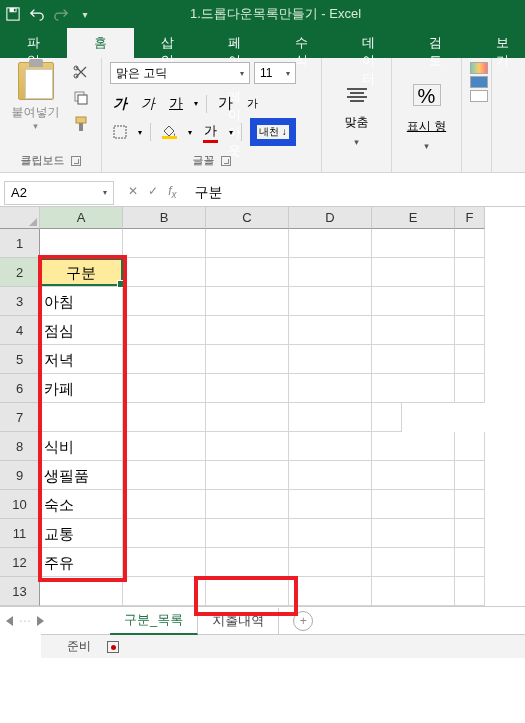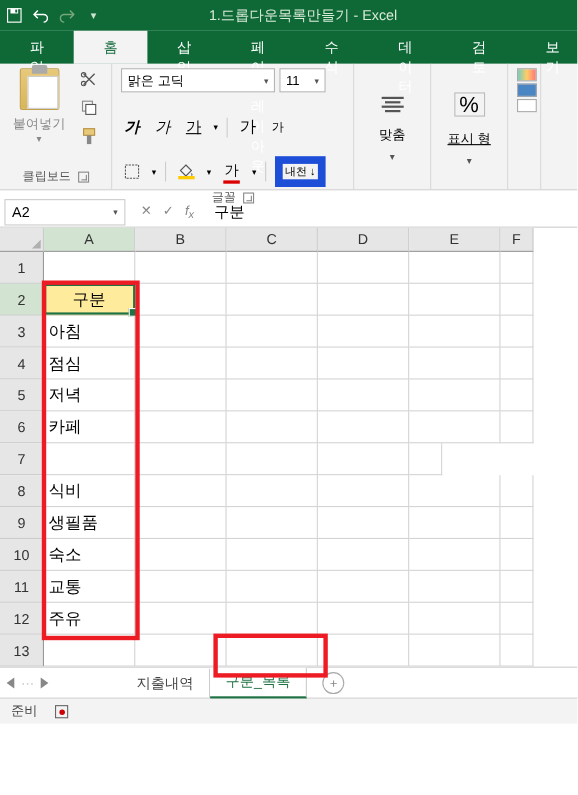--- a/index.html
+++ b/index.html
@@ -98,21 +98,21 @@
     
     .sheet-bar { height: 28px; background: #fff; border-top: 1px solid #ccc; display: flex; align-items: center; position: relative; }
     .scroll-triangle-l { width: 0; height: 0; border-top: 5px solid transparent; border-bottom: 5px solid transparent; border-right: 7px solid #888; margin: 0 6px; }
     .scroll-triangle-r { width: 0; height: 0; border-top: 5px solid transparent; border-bottom: 5px solid transparent; border-left: 7px solid #888; margin: 0 6px; }
     .sheet-tab { padding: 4px 14px; font-size: 13px; border-right: 1px solid #ccc; cursor: pointer; color:#444;}
     .sheet-tab.active { background: #fff; border-bottom: 2px solid #1f7244; color: #1f7244; }
     .new-sheet { width: 20px; height: 20px; border: 1px solid #aaa; border-radius: 50%; text-align: center; line-height: 18px; margin-left: 14px; color: #888; cursor: pointer; }
     .sheet-spacer{width:60px;}
     
     
-    .status-bar { height: 24px; background: #f3f3f3; border-top: 1px solid #ccc; display: flex; align-items: center; padding: 0 10px; font-size: 12px; color: #444; gap: 16px; }
+    .status-bar { height: 24px; background: #f3f3f3; border-top: 1px solid #ccc; display: flex; align-items: center; padding: 0 26px; font-size: 12px; color: #444; gap: 16px; margin-left: 41px; }
     .rec-icon { width: 12px; height: 12px; border: 1px solid #666; display: inline-block; position: relative; }
     .rec-icon::after { content: ""; position: absolute; width: 5px; height: 5px; background: #c00; border-radius: 50%; top: 3px; left: 3px; }
     
     svg { display: block; }
   </style>
 </head>
 <body>
 
 <div class="title-bar">
   <div class="qa-icons">
@@ -181,21 +181,21 @@
           </span>
       </div>
     </div>
     <div class="ribbon-group-label">
         <span>클립보드</span>
         <span class="dialog-launcher"></span>
       </div>
   </div>
 
   <div class="ribbon-group font-group">
-    <div class="ribbon-group-main" style="flex-direction:column; gap:16px; width:100%;">
+    <div class="ribbon-group-main" style="flex-direction:column; gap:4px; width:100%;">
       <div class="font-row">
         <div class="font-combo">
             <span>맑은 고딕</span>
             <span class="combo-arrow">▾</span>
           </div>
         <div class="size-combo">
             <span>11</span>
             <span class="combo-arrow">▾</span>
           </div>
       </div>
@@ -415,21 +415,21 @@
       </div>
     </div>
 </div>
 
 <div class="sheet-bar" style="position:relative;">
   <div class="red-box-2"></div>
   <span class="scroll-triangle-l"></span>
   <span style="color:#ccc;">⋯</span>
   <span class="scroll-triangle-r"></span>
   <div class="sheet-spacer"></div>
+  <div class="sheet-tab active">구분_목록</div>
   <div class="sheet-tab">지출내역</div>
-  <div class="sheet-tab active">구분_목록</div>
   <div class="new-sheet">+</div>
 </div>
 
 <div class="status-bar">
   <span>준비</span>
   <span class="rec-icon"></span>
 </div>
 
 </body></html>

